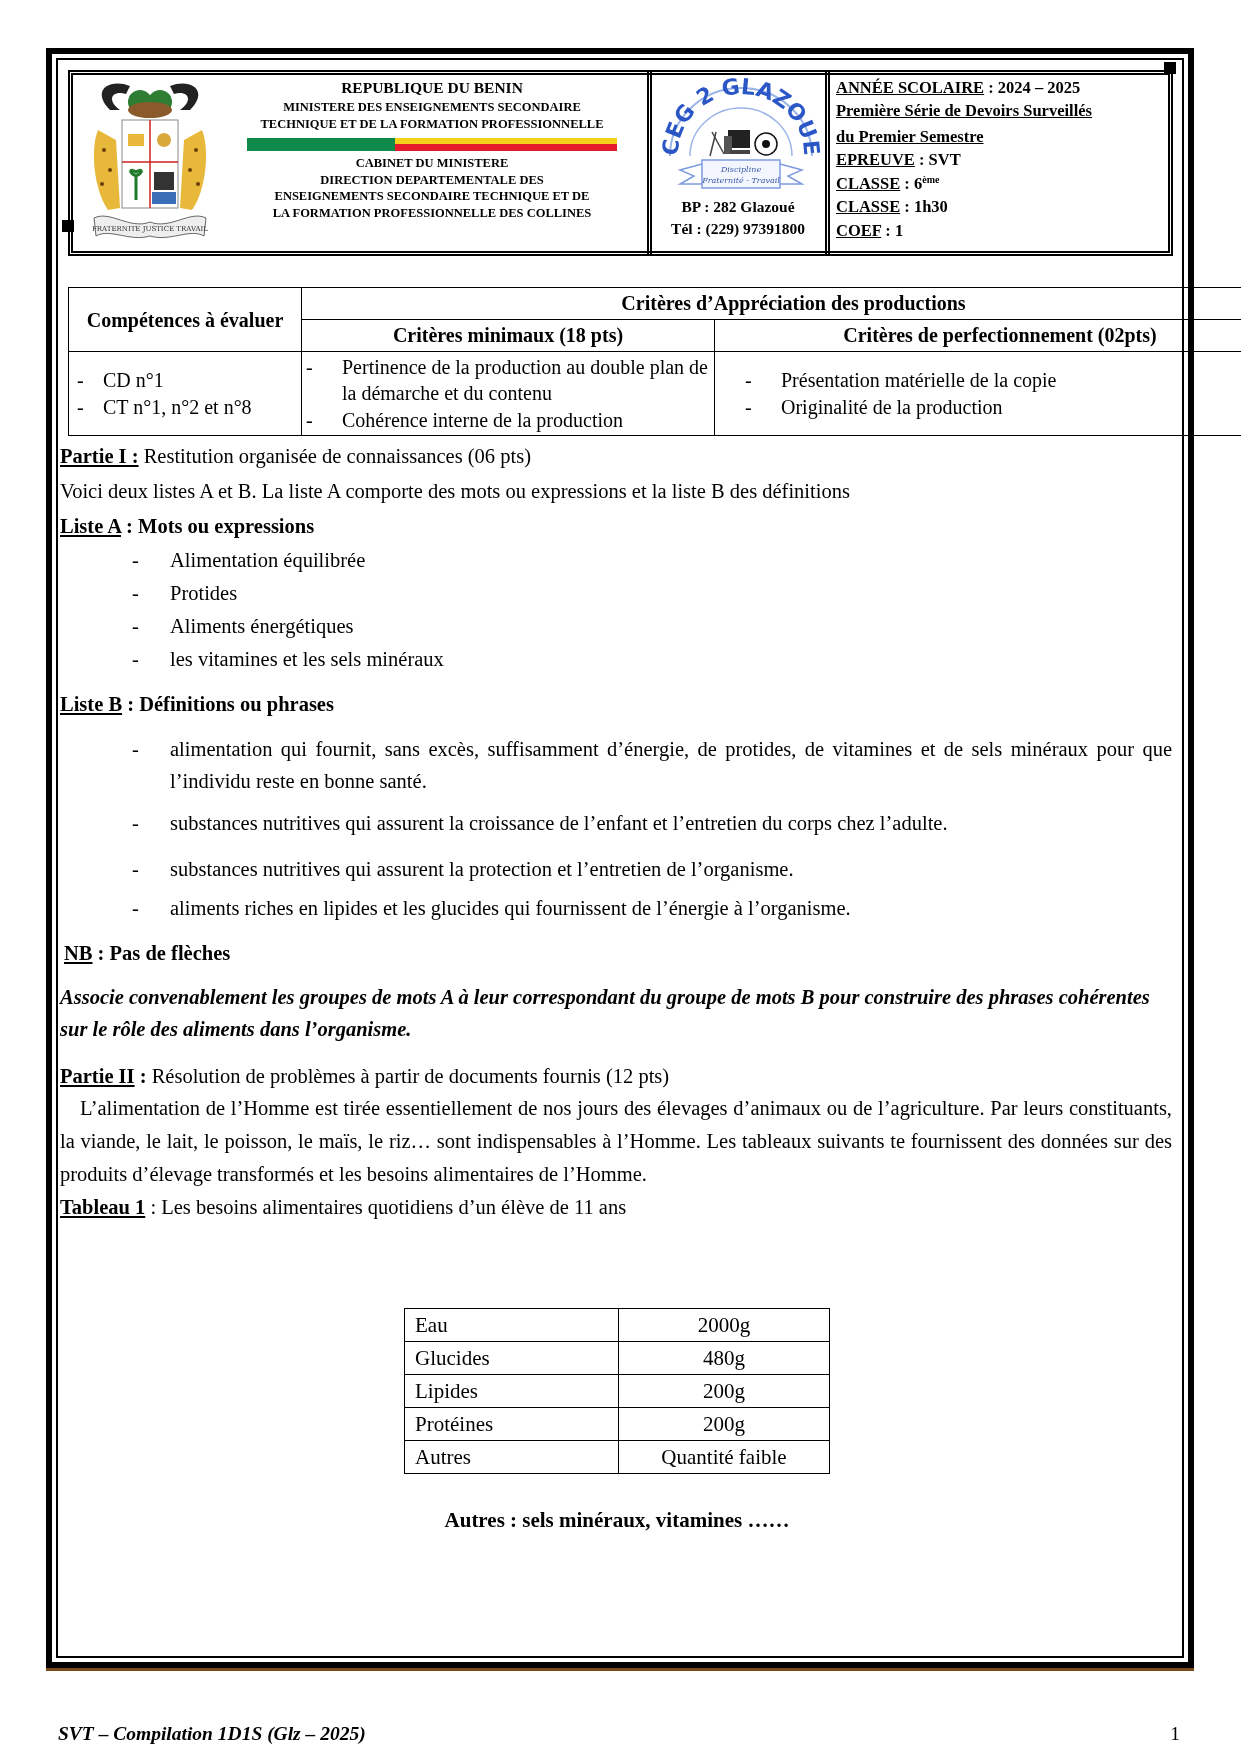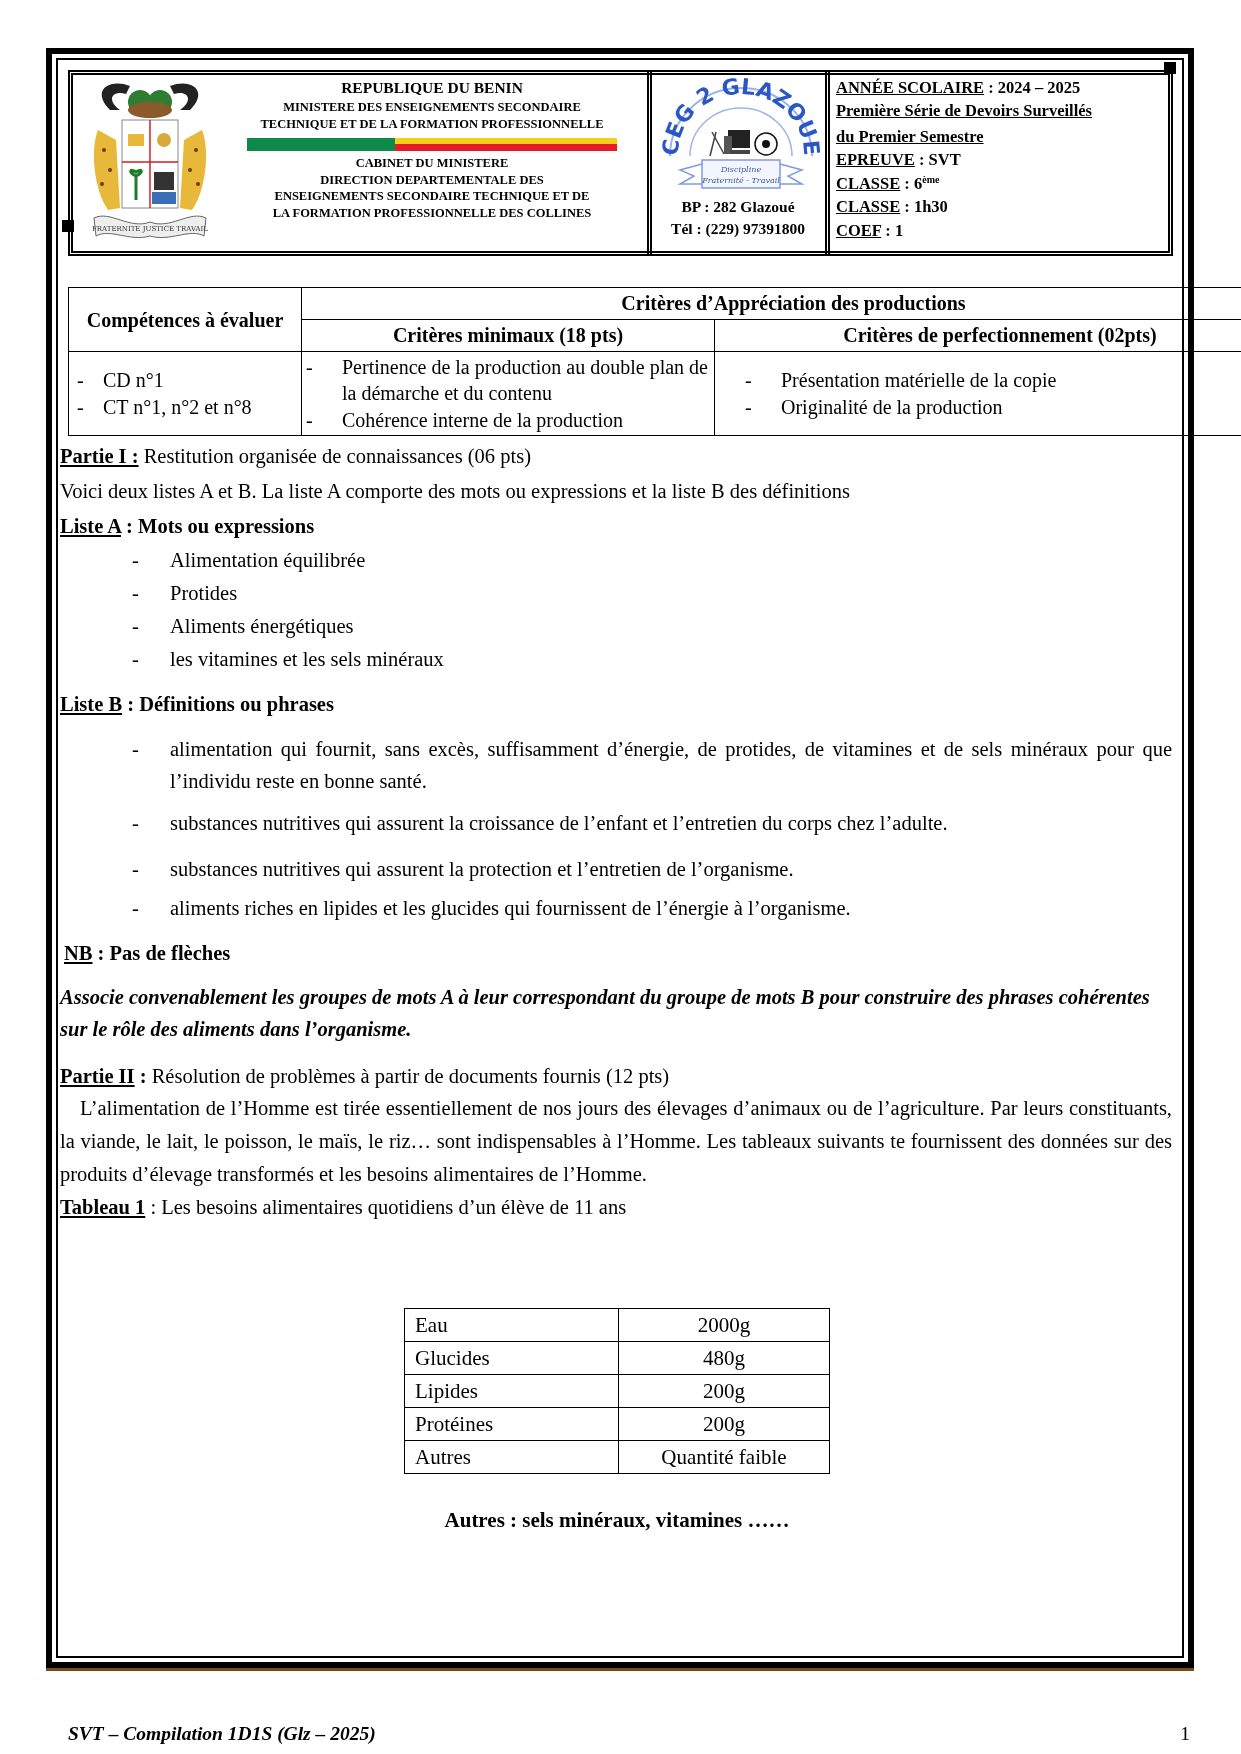--- a/index.html
+++ b/index.html
@@ -56,21 +56,21 @@
   .list li .d { width: 38px; flex: none; }
   .listB li { line-height: 1.55; text-align: justify; }
   .justify { text-align: justify; }
 
   
   table.nutri { position: absolute; left: 404px; top: 1308px; width: 426px; border-collapse: collapse; font-size: 21px; }
   table.nutri td { border: 1px solid #000; height: 32px; padding: 0 10px; line-height: 32px; }
   table.nutri td.v { text-align: center; width: 190px; }
   .note { position: absolute; left: 404px; top: 1508px; width: 426px; text-align: center; font-weight: bold; font-size: 21px; }
 
-  .footer { position: absolute; left: 58px; top: 1723px; width: 1122px; font-size: 19.5px; font-weight: bold; font-style: italic; display: flex; justify-content: space-between; margin-left: 10px; }
+  .footer { position: absolute; left: 58px; top: 1723px; width: 1122px; font-size: 19.5px; font-weight: bold; font-style: italic; display: flex; justify-content: space-between; }
   .footer .pg { font-style: normal; font-weight: normal; }
   .footer-rule { position: absolute; left: 46px; top: 1668px; width: 1148px; height: 3px; background: #7a4a1a; }
 </style>
 </head>
 <body>
 
 <div class="frame-outer"></div>
 <div class="frame-inner"></div>
 
 <div class="header">

